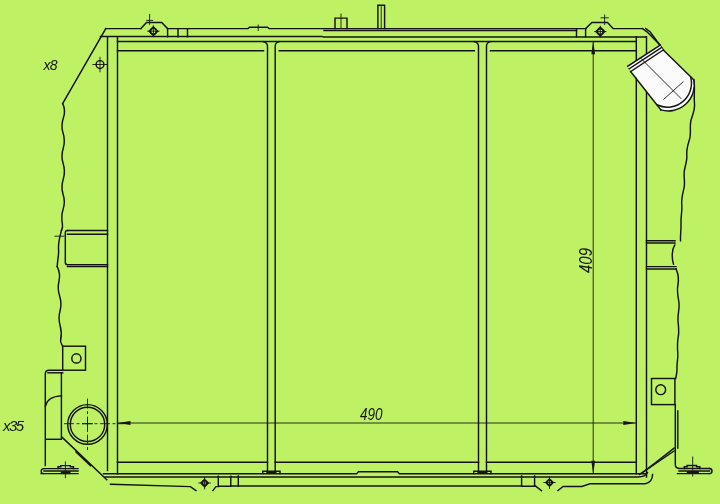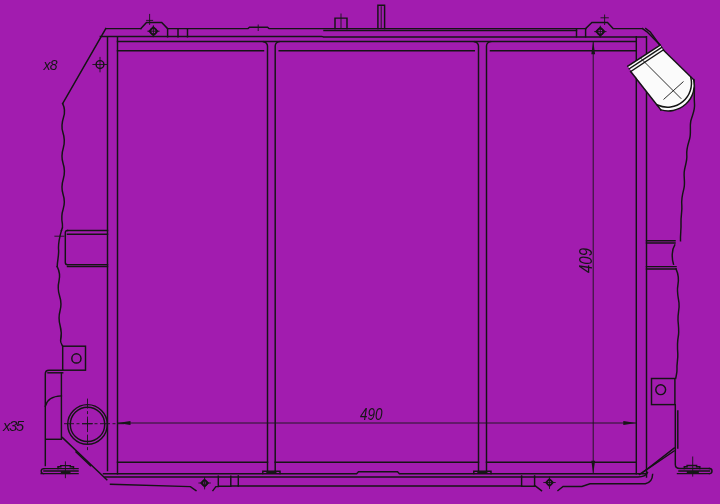--- a/index.html
+++ b/index.html
@@ -1,16 +1,16 @@
 <!DOCTYPE html>
 <html><head>
 <meta charset="utf-8">
 <style>
   html,body{margin:0;padding:0;background:#fbfbfb;}
-  .page{width:720px;height:504px;position:relative;background:#a21caf;font-family:"Liberation Sans",sans-serif;}
+  .page{width:720px;height:504px;position:relative;background:#bef264;font-family:"Liberation Sans",sans-serif;}
   svg{position:absolute;left:0;top:0;}
   .ln{stroke:#141414;stroke-width:1.45;fill:none;stroke-linecap:square;}
   .tn{stroke:#161616;stroke-width:0.9;fill:none;stroke-linecap:butt;}
   .fl{fill:#161616;stroke:none;}
   text{font-family:"Liberation Sans",sans-serif;font-style:italic;fill:#161616;}
 </style>
 </head>
 <body>
 <div class="page">
 <svg width="720" height="504" viewBox="0 0 720 504">

